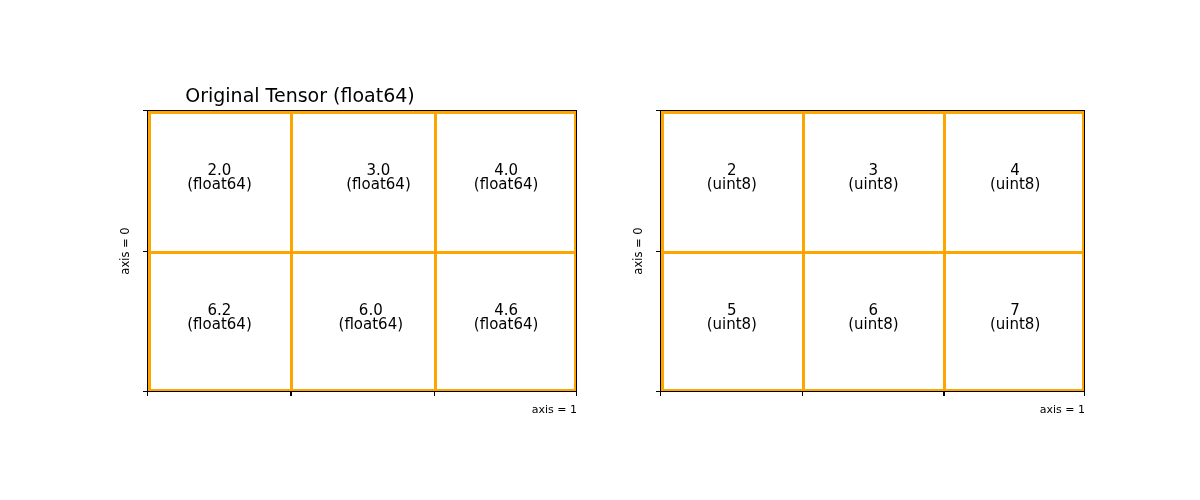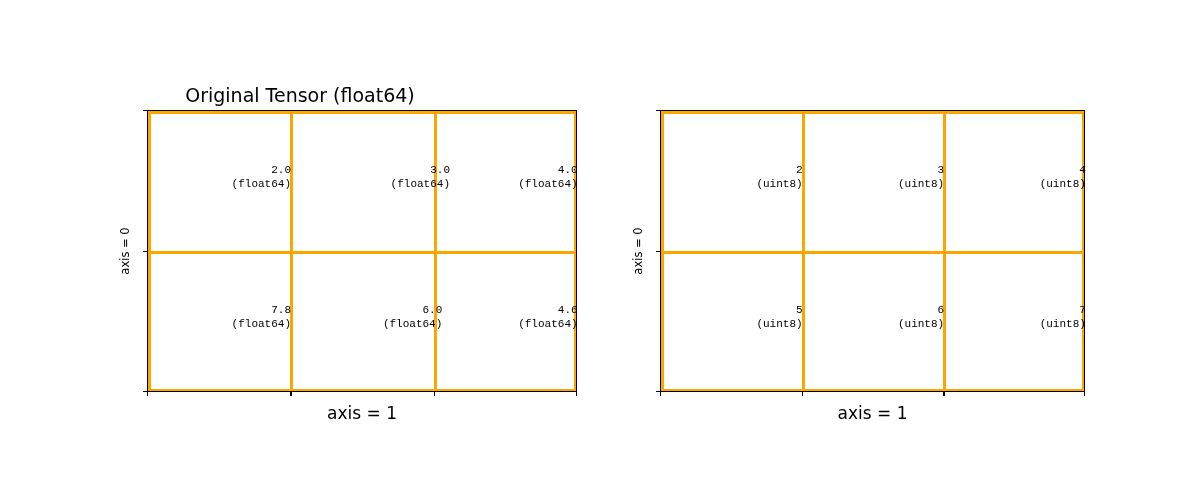--- a/index.html
+++ b/index.html
@@ -73,27 +73,26 @@
   .grid-edge-top    { position:absolute; left:0; right:0; top:0;    height:2.5px; background:#ffa500; }
   .grid-edge-bottom { position:absolute; left:0; right:0; bottom:0; height:2.5px; background:#ffa500; }
   .grid-edge-left   { position:absolute; top:0; bottom:0; left:0;   width:2.5px;  background:#ffa500; }
   .grid-edge-right  { position:absolute; top:0; bottom:0; right:0;  width:2.5px;  background:#ffa500; }
 
   
   .cell {
     position: absolute;
     display: flex;
     flex-direction: column;
-    align-items: flex-end;
-    font-size: 11px;
+    align-items: center;
+    font-size: 15px;
     line-height: 14px;
     color: #000000;
     white-space: nowrap;
     pointer-events: none;
-    font-family: Liberation Mono, monospace;
   }
   .cell .val   { display: block; }
   .cell .dtype { display: block; }
 
   
   .tick-x {
     position: absolute;
     width: 1.3px;
     height: 4px;
     background: #000000;
@@ -101,22 +100,22 @@
   .tick-y {
     position: absolute;
     width: 4px;
     height: 1.3px;
     background: #000000;
   }
 
   
   .xlabel {
     position: absolute;
-    text-align: center;
-    font-size: 17px;
+    text-align: right;
+    font-size: 11px;
     color: #000000;
     white-space: nowrap;
   }
   .ylabel {
     position: absolute;
     font-size: 11.5px;
     color: #000000;
     white-space: nowrap;
     transform: rotate(-90deg);
     transform-origin: center center;
@@ -148,21 +147,21 @@
       <div class="cell" style="left:159px;  top:52px; width:143px;">
         <span class="val">3.0</span>
         <span class="dtype">(float64)</span>
       </div>
       <div class="cell" style="left:286.6px;  top:52px; width:143px;">
         <span class="val">4.0</span>
         <span class="dtype">(float64)</span>
       </div>
 
       <div class="cell" style="left:0px;      top:192px; width:143px;">
-        <span class="val">7.8</span>
+        <span class="val">6.2</span>
         <span class="dtype">(float64)</span>
       </div>
       <div class="cell" style="left:143.3px;  top:192px; width:143px;padding-left:8px;">
         <span class="val">6.0</span>
         <span class="dtype">(float64)</span>
       </div>
       <div class="cell" style="left:286.6px;  top:192px; width:143px;">
         <span class="val">4.6</span>
         <span class="dtype">(float64)</span>
       </div>

